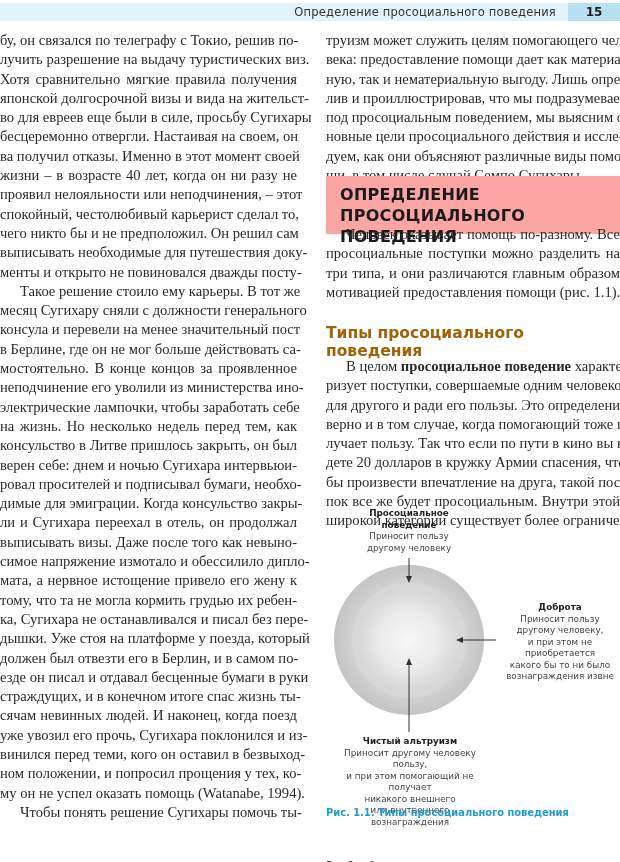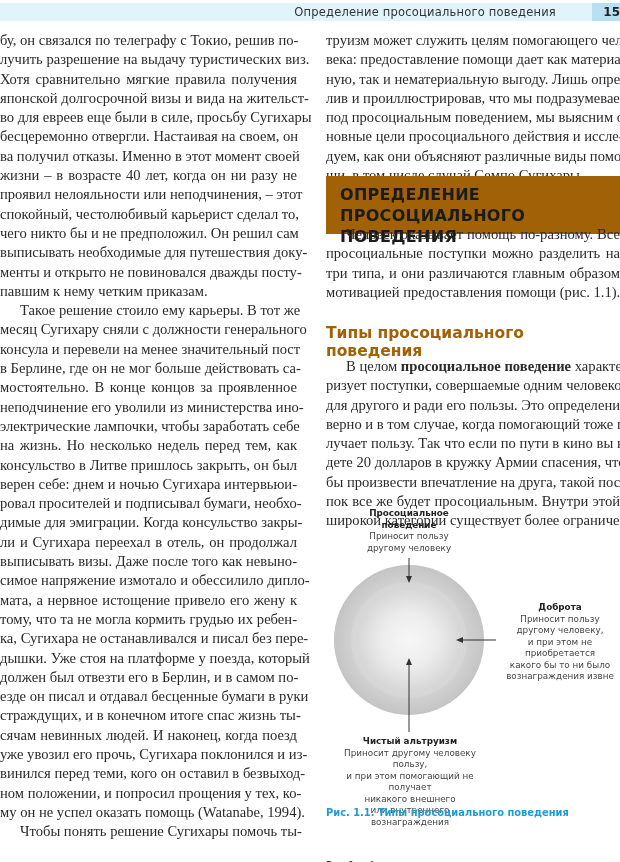--- a/index.html
+++ b/index.html
@@ -11,36 +11,36 @@
     .header-band {
       position: absolute; left: 0; top: 3px; width: 620px; height: 18px;
       background: #e1f3fb;
     }
     .header-title {
       position: absolute; right: 64px; top: 3px; height: 18px; line-height: 18px;
       font-family: "DejaVu Sans", sans-serif; font-size: 11.5px; color: #333;
       letter-spacing: 0.2px;
     }
     .page-num {
-      position: absolute; right: 0; top: 3px; width: 28px; height: 18px; line-height: 18px;
-      background: #b7e0f3; text-align: right;
+      position: absolute; right: 0; top: 3px; width: 52px; height: 18px; line-height: 18px;
+      background: #b7e0f3; text-align: center;
       font-family: "DejaVu Sans", sans-serif; font-weight: bold; font-size: 12px; color: #222;
     }
     .col {
       position: absolute; top: 31px;
       font-size: 14.6px; line-height: 19.3px; text-align: justify;
     }
     .col-left { left: 0; width: 297px; }
     .col-right { left: 326px; width: 294px; }
     .para { margin: 0; }
     .line { display: block; text-align: justify; text-align-last: justify; white-space: nowrap; }
     .line.last { text-align-last: left; }
     .section-box {
       position: absolute; left: 326px; top: 176px; width: 294px; height: 58px;
-      background: #a16207;
+      background: #fca5a5;
     }
     .section-heading {
       position: absolute; left: 14px; top: 8px;
       font-family: "DejaVu Sans", sans-serif; font-weight: bold; font-size: 16px;
       line-height: 21px; color: #1b1b1b; letter-spacing: 0.3px;
     }
     .subheading {
       position: absolute; left: 326px; top: 324px;
       font-family: "DejaVu Sans", sans-serif; font-weight: bold; font-size: 15.5px;
       color: #a16207;
@@ -72,21 +72,20 @@
       <span class="line">японской долгосрочной визы и вида на жительст-</span>
       <span class="line">во для евреев еще были в силе, просьбу Сугихары</span>
       <span class="line">бесцеремонно отвергли. Настаивая на своем, он</span>
       <span class="line">ва получил отказы. Именно в этот момент своей</span>
       <span class="line">жизни – в возрасте 40 лет, когда он ни разу не</span>
       <span class="line">проявил нелояльности или неподчинения, – этот</span>
       <span class="line">спокойный, честолюбивый карьерист сделал то,</span>
       <span class="line">чего никто бы и не предположил. Он решил сам</span>
       <span class="line">выписывать необходимые для путешествия доку-</span>
       <span class="line">менты и открыто не повиновался дважды посту-</span>
-      <span class="line last">павшим к нему четким приказам.</span>
     </div>
   <div class="para" id="lp2">
       <span class="line" style="padding-left: 20px;">Такое решение стоило ему карьеры. В тот же</span>
       <span class="line">месяц Сугихару сняли с должности генерального</span>
       <span class="line">консула и перевели на менее значительный пост</span>
       <span class="line">в Берлине, где он не мог больше действовать са-</span>
       <span class="line">мостоятельно. В конце концов за проявленное</span>
       <span class="line">неподчинение его уволили из министерства ино-</span>
       <span class="line">электрические лампочки, чтобы заработать себе</span>
       <span class="line">на жизнь. Но несколько недель перед тем, как</span>

